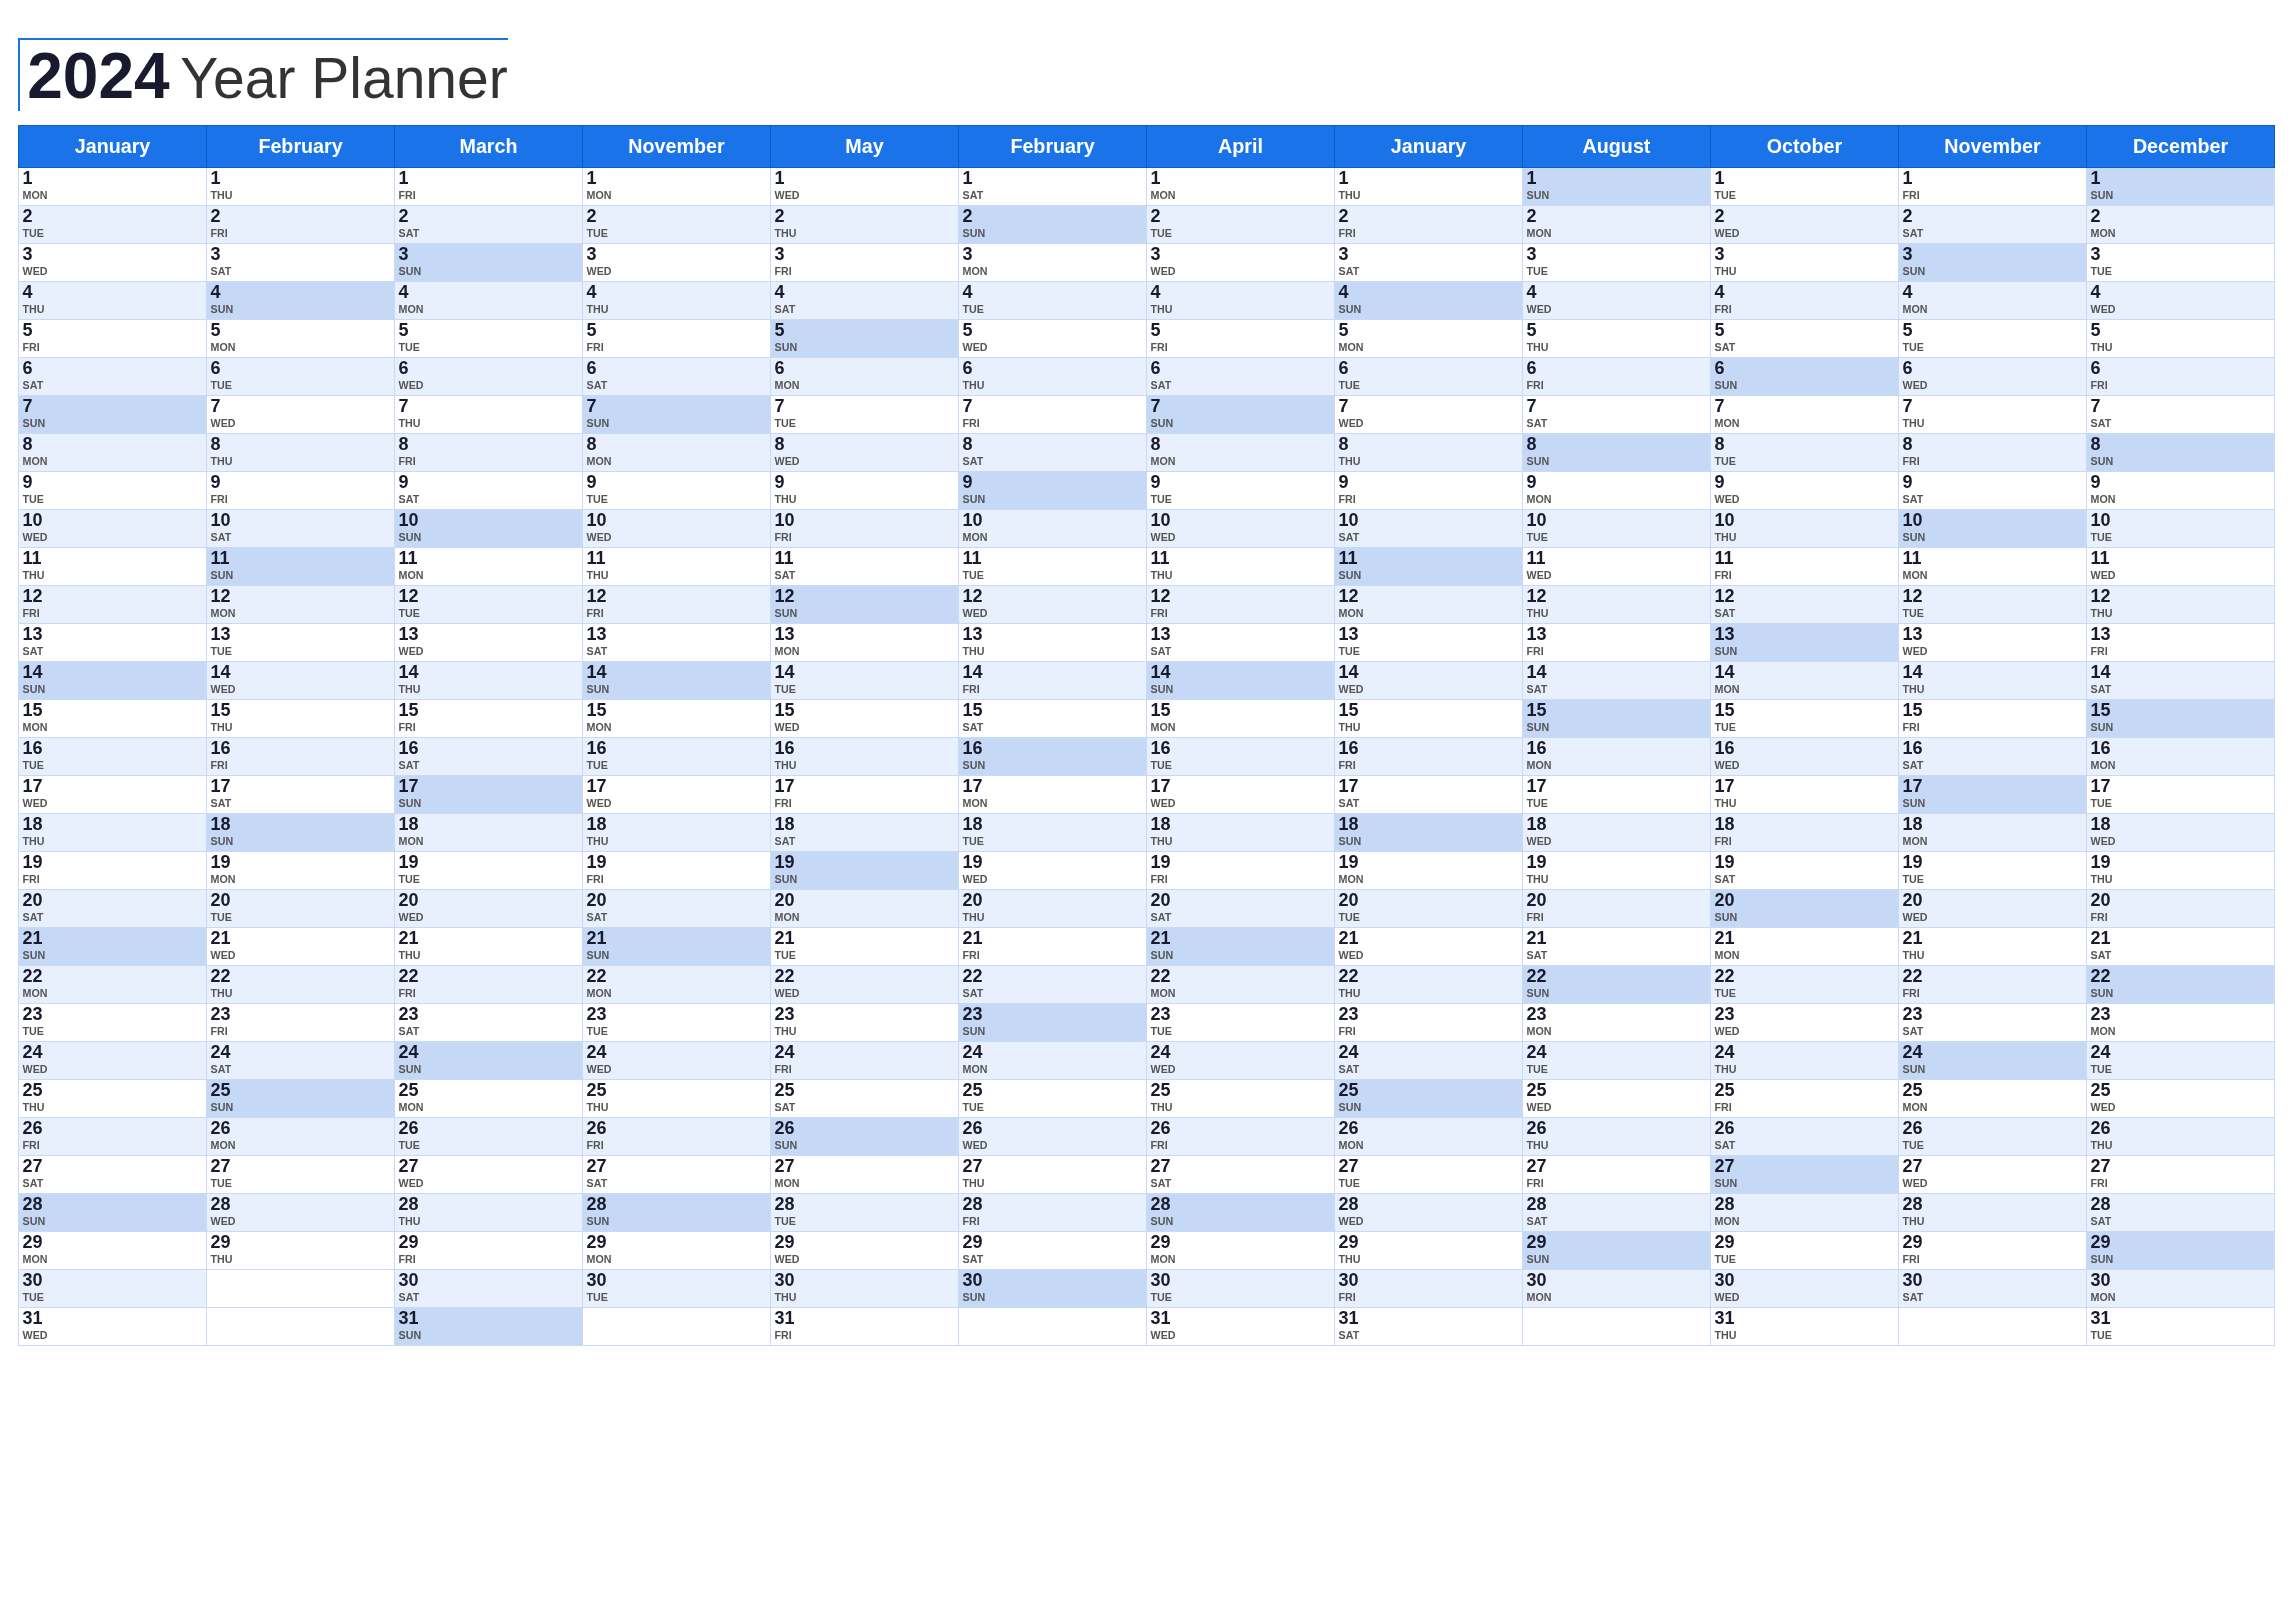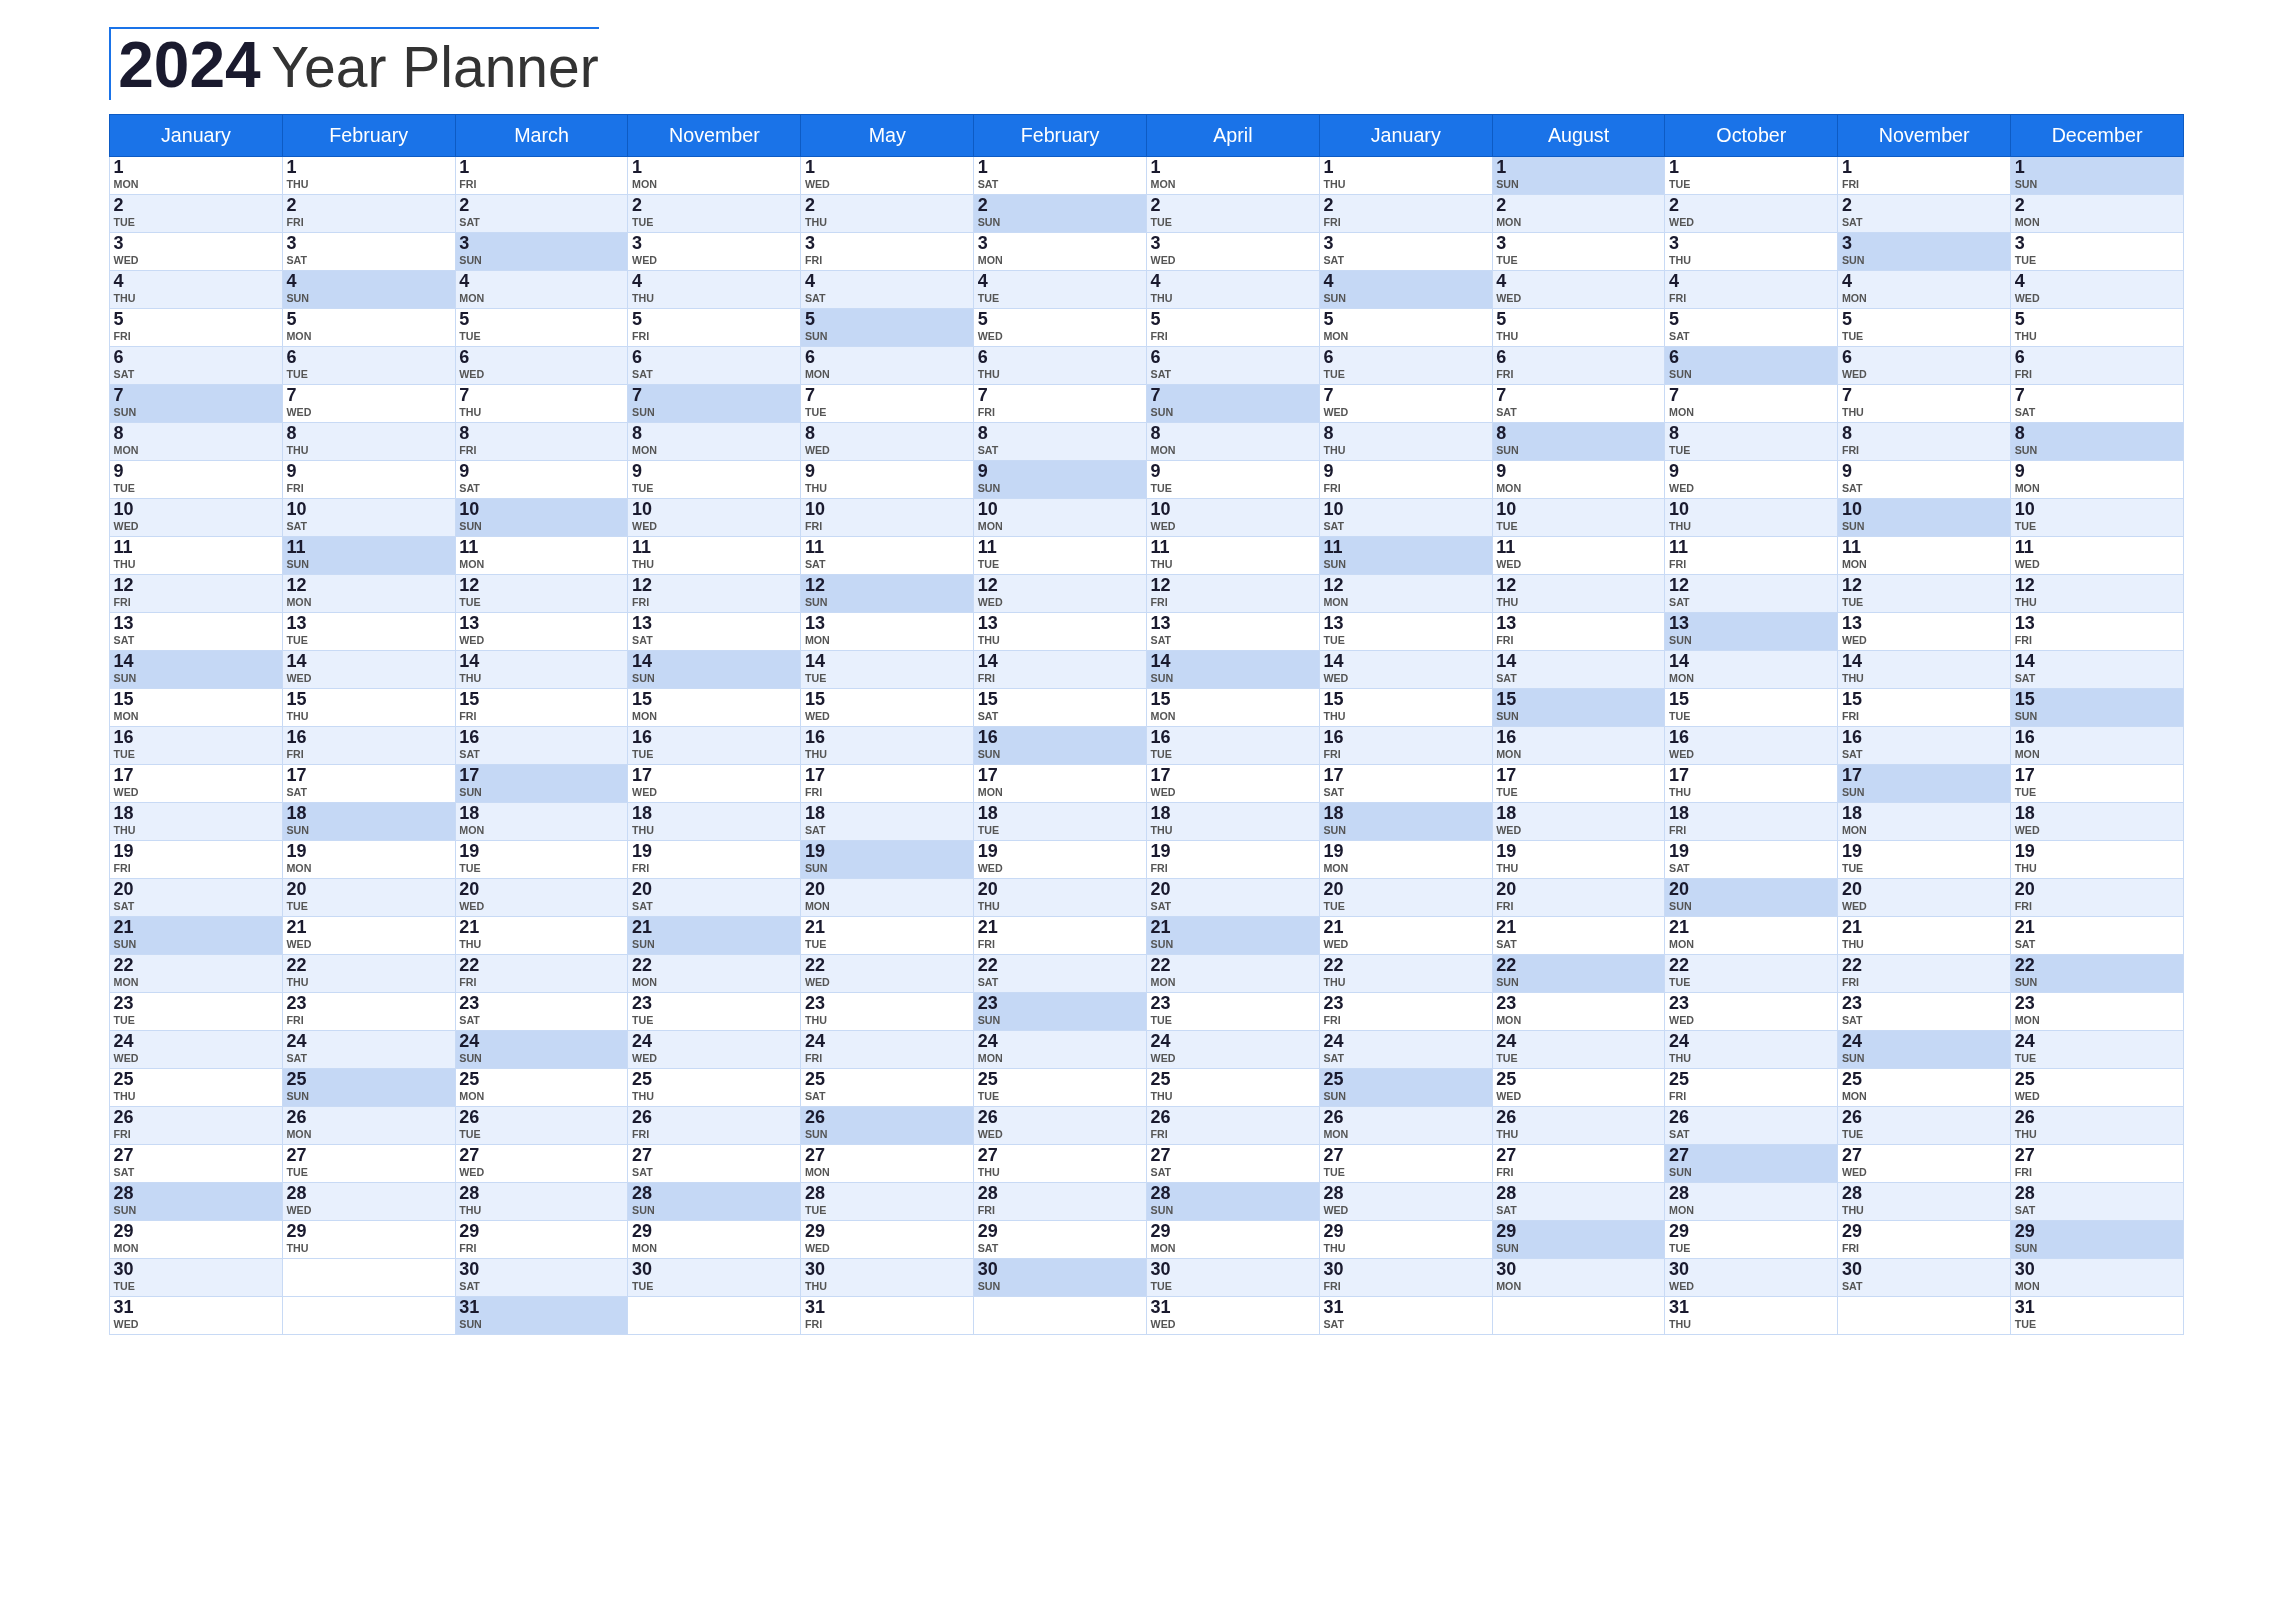--- a/index.html
+++ b/index.html
@@ -4,22 +4,22 @@
   <style>
     * { margin: 0; padding: 0; box-sizing: border-box; }
     body {
       background: #fff;
       font-family: Arial, sans-serif;
       width: 2293px;
       min-height: 1621px;
       padding: 18px;
     }
     .page-container {
-      width: 2075px;
-      margin: 0 auto;
+      width: 2257px;
+      margin: 11px auto;
       background: #fff;
     }
     .header {
       display: flex;
       justify-content: space-between;
       align-items: flex-start;
       padding: 9px 0 13.4px 0;
     }
     .title-year {
       font-size: 64px;
@@ -52,21 +52,21 @@
     
     .calendar-table {
       width: 100%;
       border-collapse: collapse;
       table-layout: fixed;
     }
     .calendar-table th {
       background: #1a73e8;
       color: #fff;
       font-size: 19.7px;
-      font-weight: 400;
+      font-weight: 700;
       text-align: center;
       padding: 9px 3.6px;
       border: 0.9px solid #0d5bc4;
     }
     .calendar-table td {
       border: 0.9px solid #c8daf5;
       padding: 1.8px 3.6px;
       vertical-align: top;
       font-size: 13.4px;
       height: 38px;

